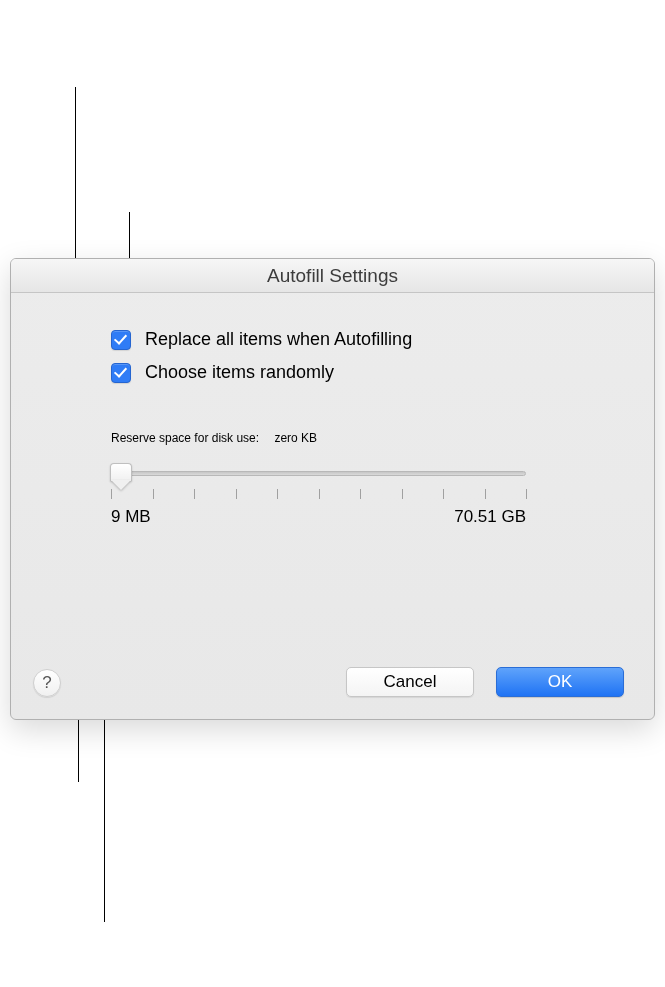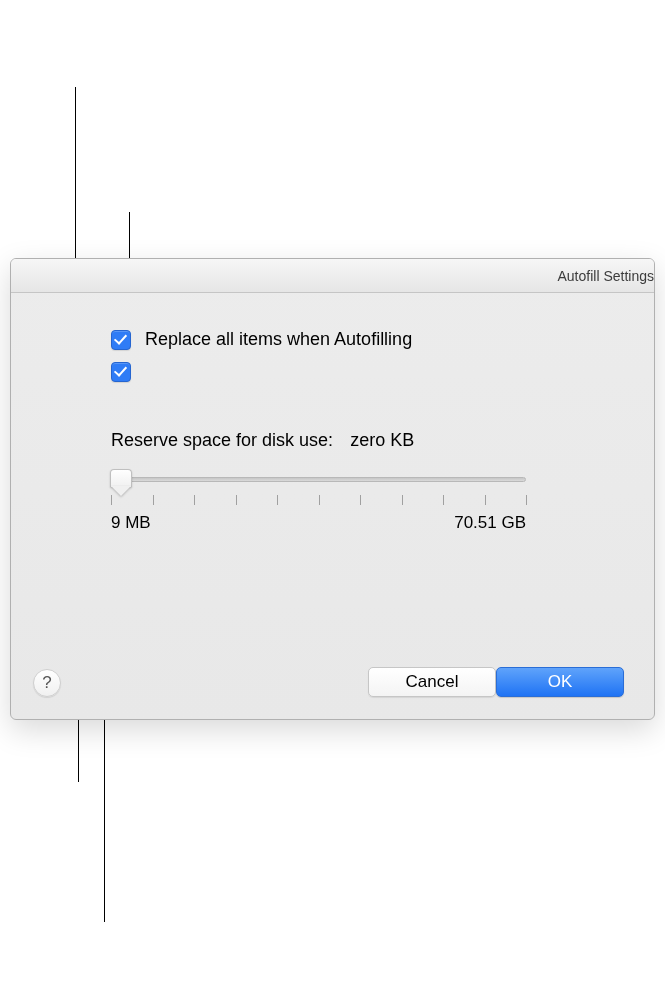--- a/index.html
+++ b/index.html
@@ -38,22 +38,22 @@
     box-shadow: 0 10px 30px rgba(0,0,0,0.15);
     overflow: hidden;
   }
 
   .titlebar {
     height: 34px;
     background: linear-gradient(to bottom, #f6f6f6, #e6e6e6);
     border-bottom: 1px solid #c5c5c5;
     display: flex;
     align-items: center;
-    justify-content: flex-end;
-    font-size: 14px;
+    justify-content: center;
+    font-size: 19px;
     color: #3c3c3c;
   }
 
   .content {
     padding: 36px 60px 0 100px;
   }
 
   .checkbox-row {
     display: flex;
     align-items: center;
@@ -93,21 +93,21 @@
   .checkbox-label {
     font-size: 18px;
     color: #000;
   }
 
   .reserve-section {
     margin-top: 48px;
   }
 
   .reserve-label-row {
-    font-size: 18px;
+    font-size: 12px;
     color: #000;
     margin-bottom: 18px;
   }
   .reserve-label-row .value {
     margin-left: 12px;
   }
 
   .slider-wrap {
     position: relative;
     width: 415px;
@@ -169,20 +169,21 @@
     font-size: 17px;
     color: #000;
     margin-top: 4px;
   }
 
   .button-row {
     position: absolute;
     bottom: 22px;
     right: 30px;
     display: flex;
+    gap: 22px;
     align-items: center;
   }
 
   .btn {
     min-width: 128px;
     height: 30px;
     border-radius: 5px;
     font-size: 17px;
     display: inline-flex;
     align-items: center;
@@ -236,20 +237,21 @@
 
   <div class="content">
 
     <div class="checkbox-row">
       <span class="checkbox"></span>
       <span class="checkbox-label">Replace all items when Autofilling</span>
     </div>
 
     <div class="checkbox-row">
       <span class="checkbox"></span>
+      <span class="checkbox-label">Choose items randomly</span>
     </div>
 
 
     <div class="reserve-section">
       <div class="reserve-label-row">
         <span>Reserve space for disk use:</span>
         <span class="value">zero KB</span>
       </div>
 
       <div class="slider-wrap">

